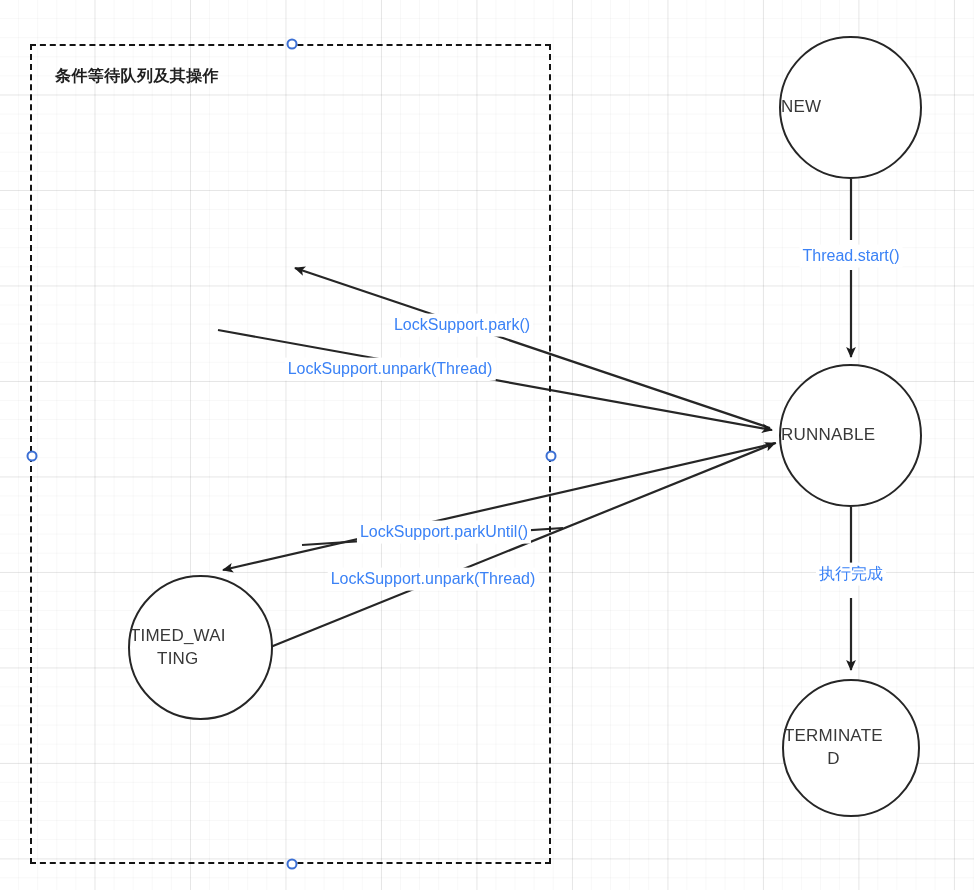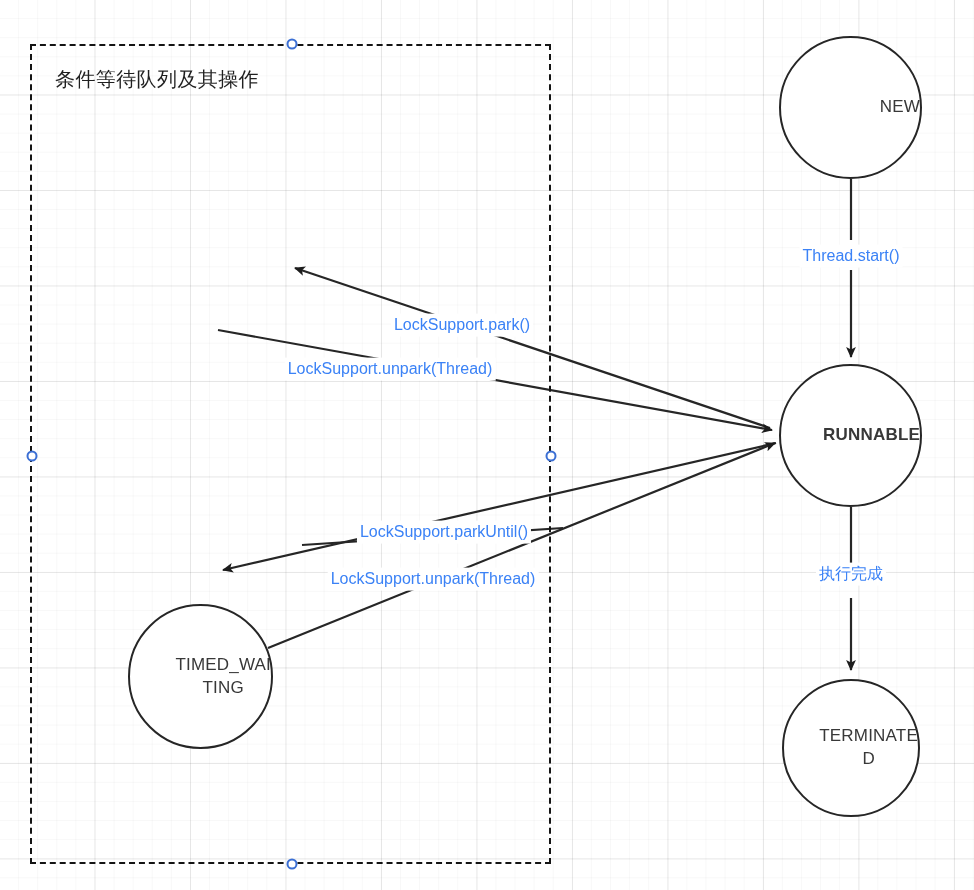--- a/index.html
+++ b/index.html
@@ -34,35 +34,35 @@
     overflow: visible;
   }
   .group-box {
     position: absolute;
     box-sizing: border-box;
     border: 2.5px dashed #141414;
     background: transparent;
   }
   .group-title {
     position: absolute;
-    font-size: 20px;
-    font-weight: normal;
+    font-size: 16px;
+    font-weight: bold;
     color: #1f1f1f;
     white-space: nowrap;
     letter-spacing: 0.4px;
   }
   .node {
     position: absolute;
     box-sizing: border-box;
     border-radius: 50%;
     border: 2.2px solid #262626;
     background: #ffffff;
     display: flex;
     align-items: center;
-    justify-content: flex-end;
+    justify-content: flex-start;
     text-align: center;
     color: #383838;
     font-size: 17px;
     line-height: 1.35;
     letter-spacing: 0.2px;
   }
   .node span { display: block; }
   .edge-label {
     position: absolute;
     font-size: 16px;
@@ -124,33 +124,33 @@
     </g>
   </svg>
 
   <div class="group-box" style="left:30px; top:44px; width:521px; height:820px;"></div>
   <div class="group-title" style="left:55px; top:66px;">条件等待队列及其操作</div>
 
   <div class="node" style="left:779px; top:36px; width:143px; height:143px;">
     <span>NEW</span>
   </div>
 
-  <div class="node" style="left:779px; top:364px; width:143px; height:143px;font-weight:bold;">
+  <div class="node" style="left:779px; top:364px; width:143px; height:143px;">
     <span>RUNNABLE</span>
   </div>
 
   <div class="node" style="left:782px; top:679px; width:138px; height:138px;">
     <div>
       <span>TERMINATE</span>
       <span>D</span>
     </div>
   </div>
 
 
-  <div class="node" style="left:128px; top:604px; width:145px; height:145px;">
+  <div class="node" style="left:128px; top:575px; width:145px; height:145px;">
     <div>
       <span>TIMED_WAI</span>
       <span>TING</span>
     </div>
   </div>
 
   <div class="edge-label center" style="left:851px; top:256px;">Thread.start()</div>
 
   <div class="edge-label center" style="left:851px; top:574px;">执行完成</div>
 

